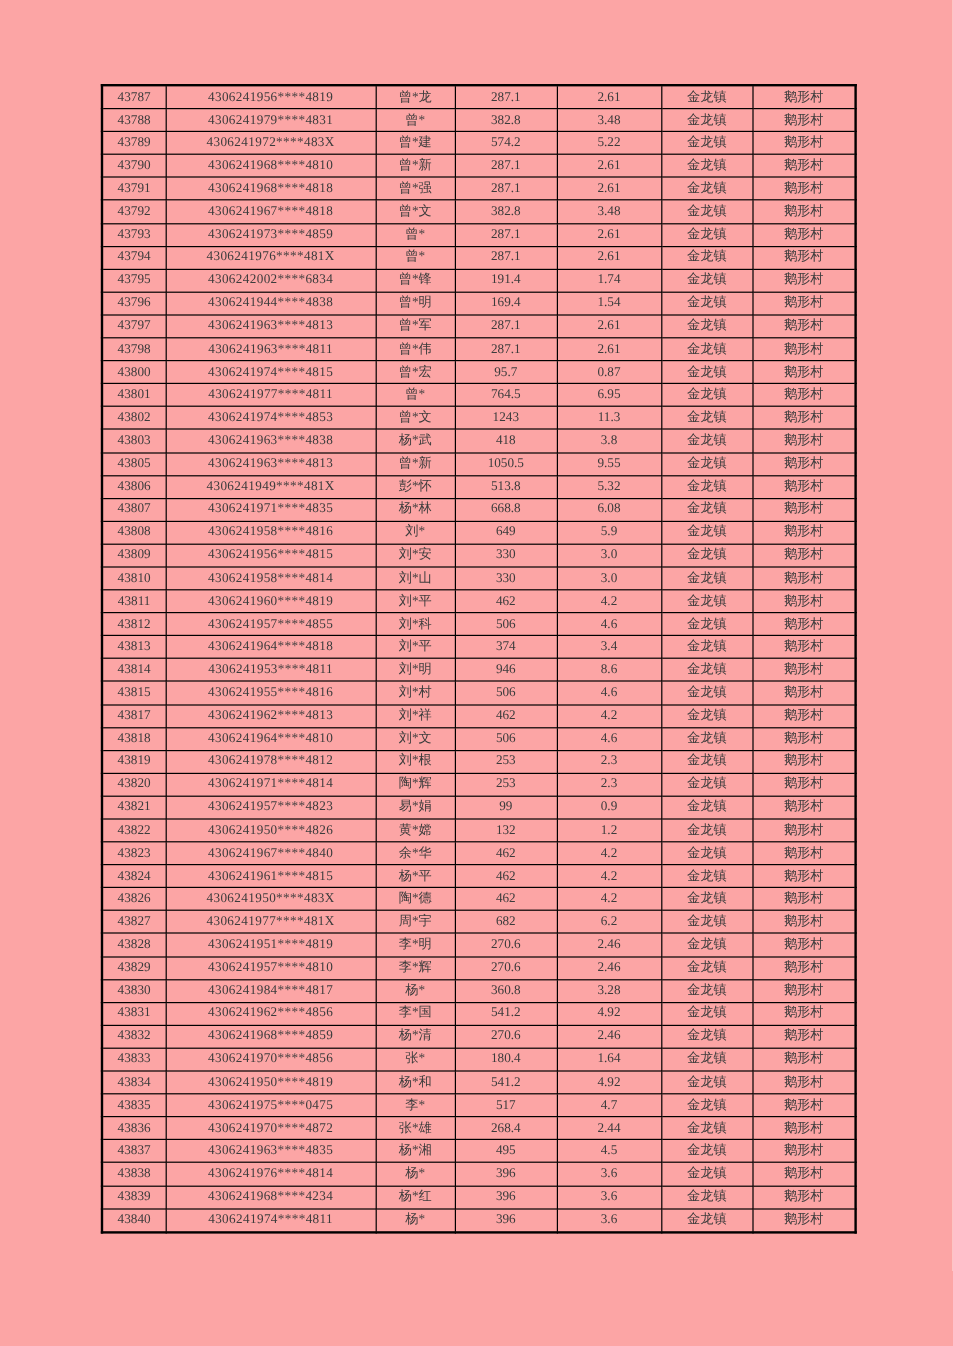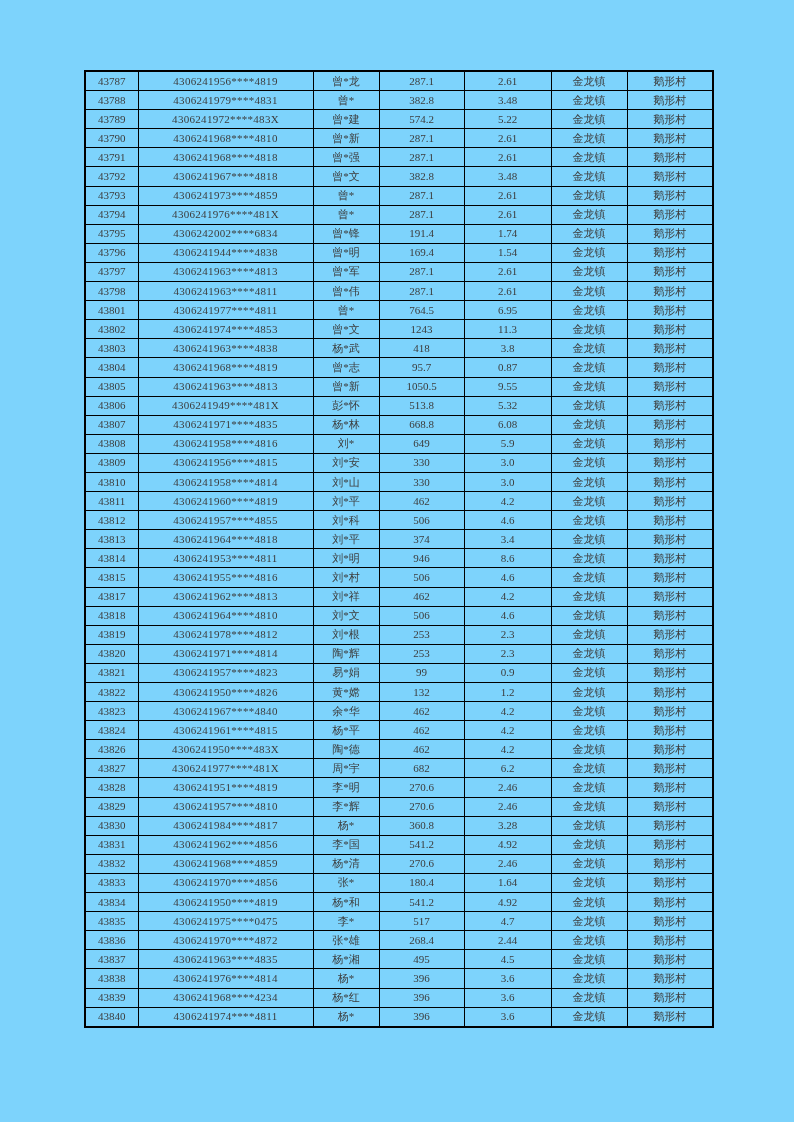--- a/index.html
+++ b/index.html
@@ -4,21 +4,21 @@
 <style>
   html, body {
     margin: 0;
     padding: 0;
     background: #ffffff;
   }
   .page {
     position: relative;
     width: 794px;
     height: 1122px;
-    background: #7dd3fc;
+    background: #fca5a5;
     overflow: hidden;
     font-family: "Liberation Serif", "DejaVu Serif", serif;
   }
   table.data-table {
     position: absolute;
     left: 84px;
     top: 70px;
     width: 628px;
     border-collapse: collapse;
     table-layout: fixed;
@@ -155,20 +155,29 @@
         <tr>
           <td class="c-seq">43798</td>
           <td class="c-id">4306241963****4811</td>
           <td class="c-name">曾*伟</td>
           <td class="c-amt1">287.1</td>
           <td class="c-amt2">2.61</td>
           <td class="c-town">金龙镇</td>
           <td class="c-village">鹅形村</td>
         </tr>
         <tr>
+          <td class="c-seq">43800</td>
+          <td class="c-id">4306241974****4815</td>
+          <td class="c-name">曾*宏</td>
+          <td class="c-amt1">95.7</td>
+          <td class="c-amt2">0.87</td>
+          <td class="c-town">金龙镇</td>
+          <td class="c-village">鹅形村</td>
+        </tr>
+        <tr>
           <td class="c-seq">43801</td>
           <td class="c-id">4306241977****4811</td>
           <td class="c-name">曾*</td>
           <td class="c-amt1">764.5</td>
           <td class="c-amt2">6.95</td>
           <td class="c-town">金龙镇</td>
           <td class="c-village">鹅形村</td>
         </tr>
         <tr>
           <td class="c-seq">43802</td>
@@ -182,29 +191,20 @@
         <tr>
           <td class="c-seq">43803</td>
           <td class="c-id">4306241963****4838</td>
           <td class="c-name">杨*武</td>
           <td class="c-amt1">418</td>
           <td class="c-amt2">3.8</td>
           <td class="c-town">金龙镇</td>
           <td class="c-village">鹅形村</td>
         </tr>
         <tr>
-          <td class="c-seq">43804</td>
-          <td class="c-id">4306241968****4819</td>
-          <td class="c-name">曾*志</td>
-          <td class="c-amt1">95.7</td>
-          <td class="c-amt2">0.87</td>
-          <td class="c-town">金龙镇</td>
-          <td class="c-village">鹅形村</td>
-        </tr>
-        <tr>
           <td class="c-seq">43805</td>
           <td class="c-id">4306241963****4813</td>
           <td class="c-name">曾*新</td>
           <td class="c-amt1">1050.5</td>
           <td class="c-amt2">9.55</td>
           <td class="c-town">金龙镇</td>
           <td class="c-village">鹅形村</td>
         </tr>
         <tr>
           <td class="c-seq">43806</td>

